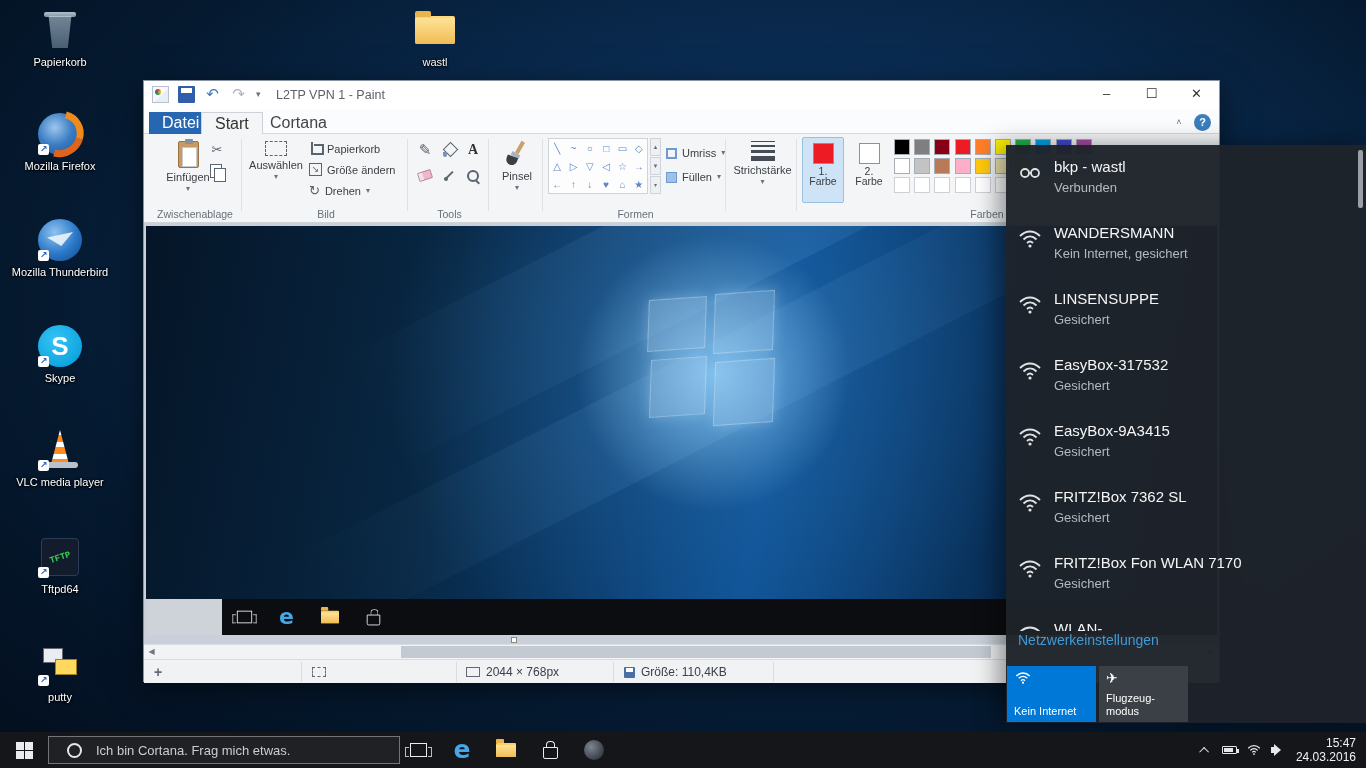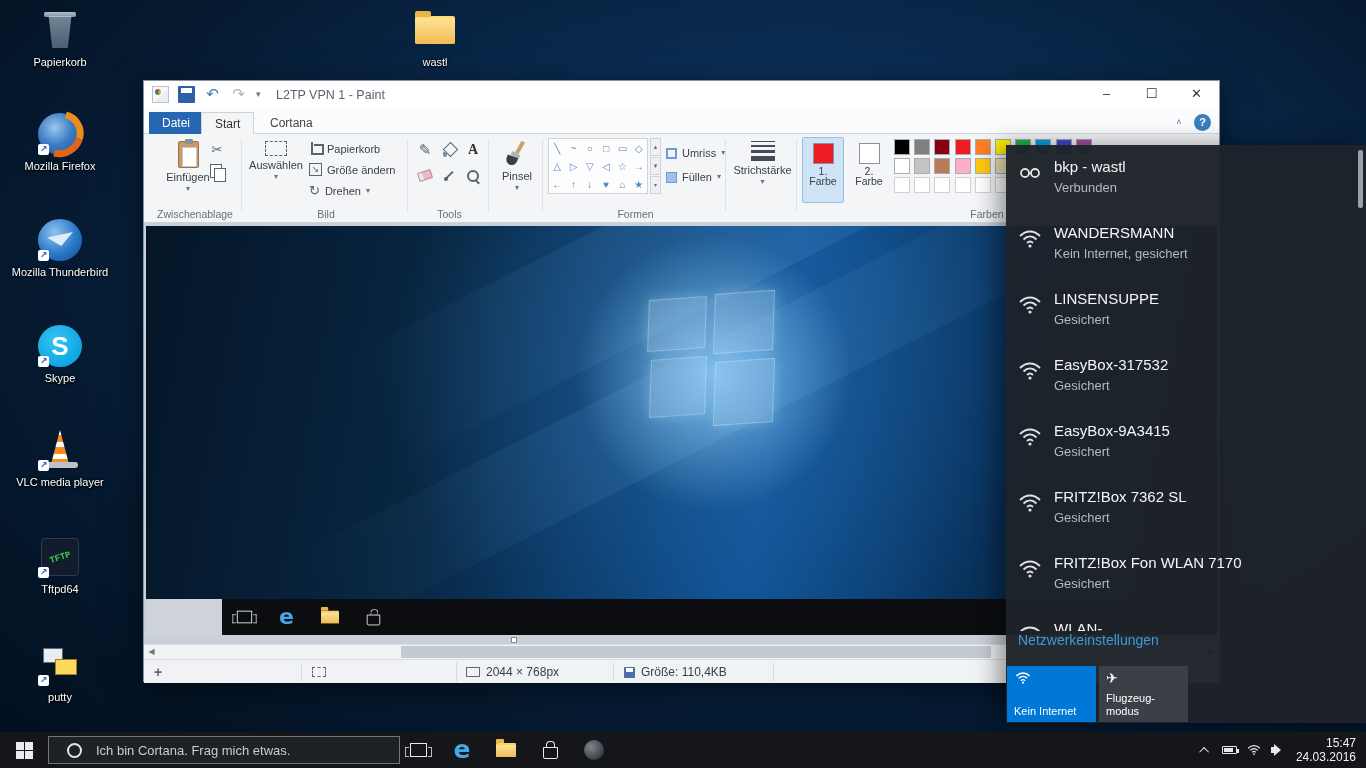--- a/index.html
+++ b/index.html
@@ -65,21 +65,21 @@
   .i-save{background:#2f5fa8;border-radius:1px;}
   .i-save::after{content:"";position:absolute;left:3px;top:2px;right:3px;height:5px;background:#fff;}
   .i-undo{color:#3f74b8;font-size:15px;line-height:16px;text-align:center;}
   .i-redo{color:#aab2bc;font-size:15px;line-height:16px;text-align:center;}
   .i-qcaret{color:#6b737d;font-size:9px;line-height:17px;}
   .ptitle-text{position:absolute;left:132px;top:7px;font-size:12.5px;color:#5c6169;}
   .wbtns{position:absolute;right:0;top:0;display:flex;}
   .wbtn{width:45px;height:27px;text-align:center;line-height:26px;font-size:13px;color:#333;}
 
   .tabrow{position:absolute;left:0;top:28px;right:0;height:25px;background:#fbfcfd;border-bottom:1px solid #d4d9df;}
-  .tab{position:absolute;top:3px;height:22px;padding:0 13px;font-size:12px;line-height:22px;color:#444;}
+  .tab{position:absolute;top:3px;height:22px;padding:0 13px;font-size:16px;line-height:22px;color:#444;}
   .tab-file{left:5px;background:#2767b1;color:#fff;}
   .tab-home{left:57px;background:#f4f5f7;border:1px solid #cdd2d8;border-bottom:none;height:23px;color:#333;}
   .tab-view{left:113px;}
   .ribbon-collapse{position:absolute;right:32px;top:7px;width:16px;height:14px;color:#6b737d;font-size:9px;text-align:center;line-height:13px;}
   .help-btn{position:absolute;right:8px;top:5px;width:17px;height:17px;border-radius:50%;background:#3a7ebf;color:#fff;
       font-size:11px;font-weight:bold;text-align:center;line-height:17px;}
 
   .ribbon{position:absolute;left:0;top:53px;right:0;height:89px;background:#f4f5f7;border-bottom:1px solid #cfd4da;}
   .rgroup{position:absolute;top:0;height:100%;}
   .glabel{position:absolute;bottom:2px;left:0;right:0;text-align:center;font-size:10.5px;color:#68707a;}

